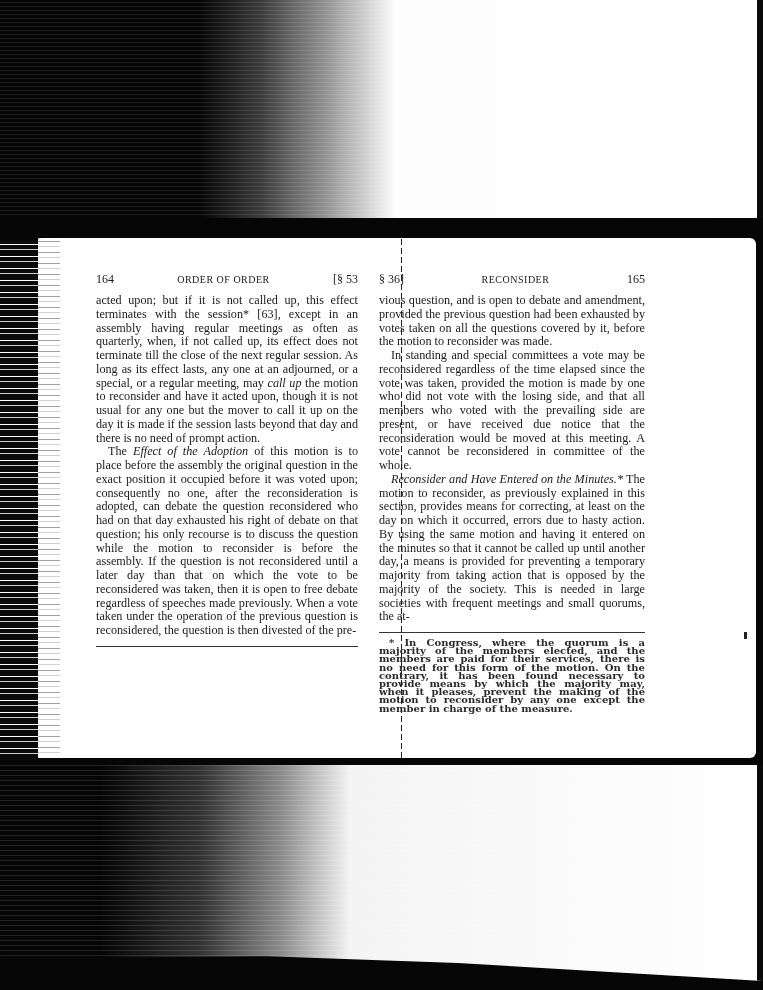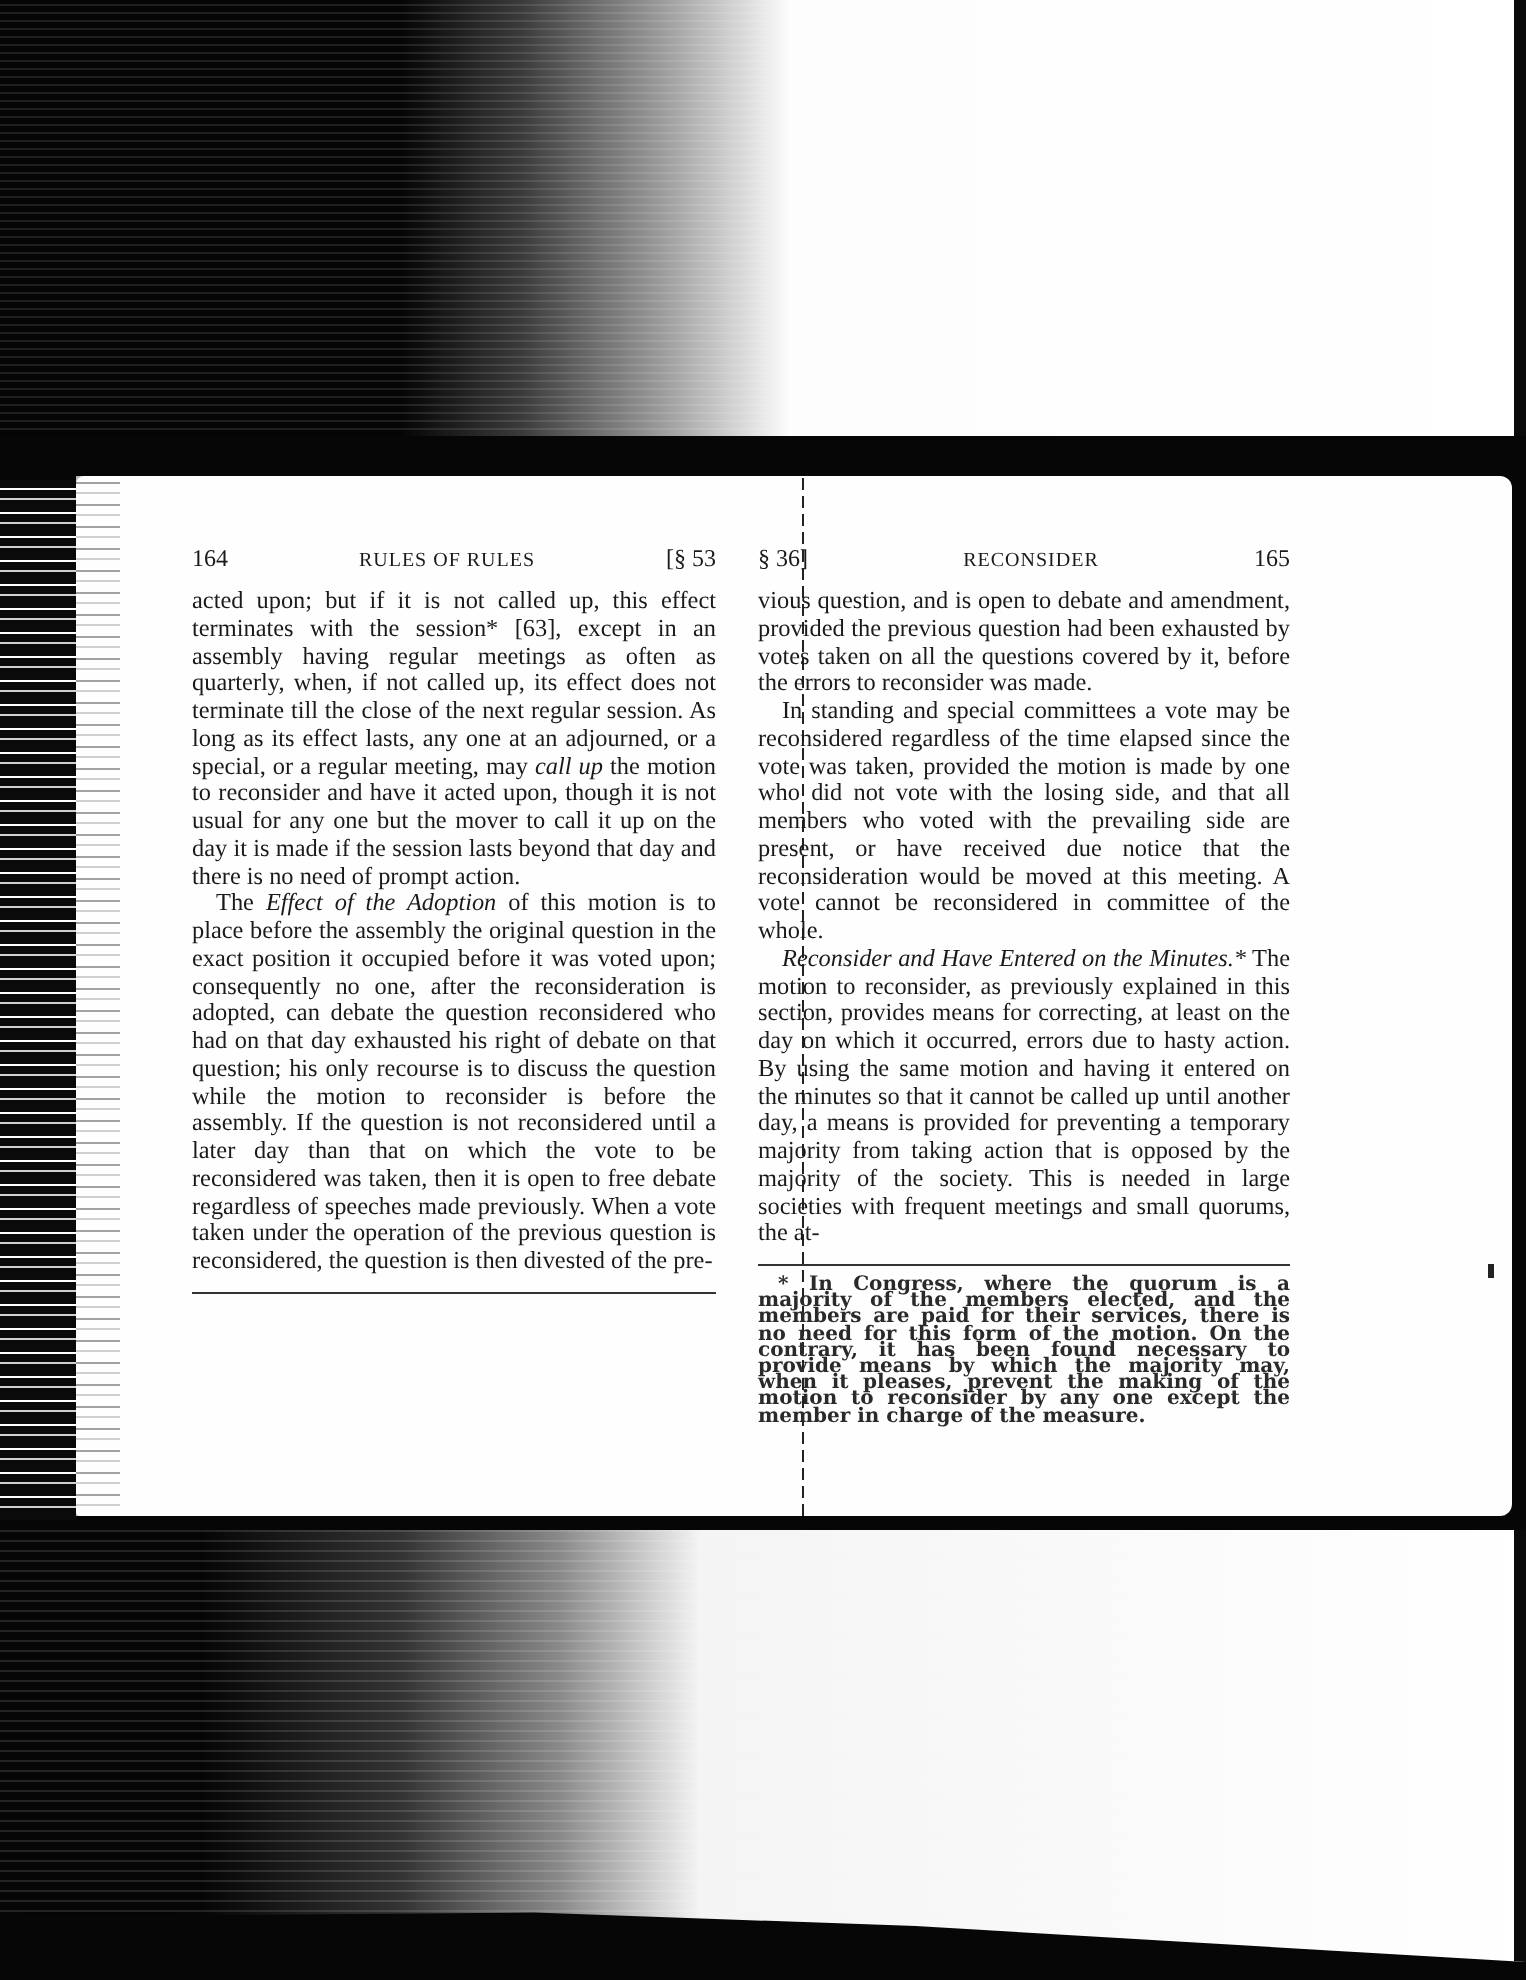--- a/index.html
+++ b/index.html
@@ -97,40 +97,40 @@
 <div class="page-stack"></div>
 
 <div class="spread">
   <div class="gutter-strip"></div>
   <div class="spine"></div>
 </div>
 
 <div class="page left" style="top:256px;">
   <div class="running-head">
     <span>164</span>
-    <span class="title">RULES OF RULES</span>
+    <span class="title">ORDER OF ORDER</span>
     <span>[§ 53</span>
   </div>
   <div class="para">
     <span>acted upon; but if it is not called up, this effect terminates with the session* [63], except in an assembly having regular meetings as often as quarterly, when, if not called up, its effect does not terminate till the close of the next regular session. As long as its effect lasts, any one at an adjourned, or a special, or a regular meeting, may </span><em>call up</em><span> the motion to reconsider and have it acted upon, though it is not usual for any one but the mover to call it up on the day it is made if the session lasts beyond that day and there is no need of prompt action.</span>
   </div>
   <div class="para indent">
     <span>The </span><em>Effect of the Adoption</em><span> of this motion is to place before the assembly the original question in the exact position it occupied before it was voted upon; consequently no one, after the reconsideration is adopted, can debate the question reconsidered who had on that day exhausted his right of debate on that question; his only recourse is to discuss the question while the motion to reconsider is before the assembly. If the question is not reconsidered until a later day than that on which the vote to be reconsidered was taken, then it is open to free debate regardless of speeches made previously. When a vote taken under the operation of the previous question is reconsidered, the question is then divested of the pre-</span>
   </div>
   <div class="footnote-rule"></div>
 </div>
 
 <div class="page right" style="top:256px;">
   <div class="running-head">
     <span>§ 36]</span>
     <span class="title">RECONSIDER</span>
     <span>165</span>
   </div>
   <div class="para">
-    <span>vious question, and is open to debate and amendment, provided the previous question had been exhausted by votes taken on all the questions covered by it, before the errors to reconsider was made.</span>
+    <span>vious question, and is open to debate and amendment, provided the previous question had been exhausted by votes taken on all the questions covered by it, before the motion to reconsider was made.</span>
   </div>
   <div class="para indent">
     <span>In standing and special committees a vote may be reconsidered regardless of the time elapsed since the vote was taken, provided the motion is made by one who did not vote with the losing side, and that all members who voted with the prevailing side are present, or have received due notice that the reconsideration would be moved at this meeting. A vote cannot be reconsidered in committee of the whole.</span>
   </div>
   <div class="para indent">
     <em>Reconsider and Have Entered on the Minutes.*</em><span> The motion to reconsider, as previously explained in this section, provides means for correcting, at least on the day on which it occurred, errors due to hasty action. By using the same motion and having it entered on the minutes so that it cannot be called up until another day, a means is provided for preventing a temporary majority from taking action that is opposed by the majority of the society. This is needed in large societies with frequent meetings and small quorums, the at-</span>
   </div>
   <div class="footnote-rule"></div>
   <p class="footnote">* In Congress, where the quorum is a majority of the members elected, and the members are paid for their services, there is no need for this form of the motion. On the contrary, it has been found necessary to provide means by which the majority may, when it pleases, prevent the making of the motion to reconsider by any one except the member in charge of the measure.</p>
 </div>

